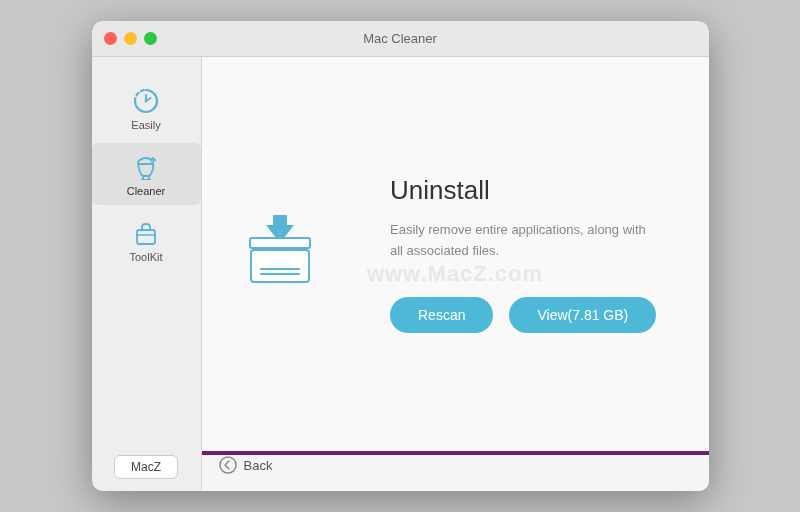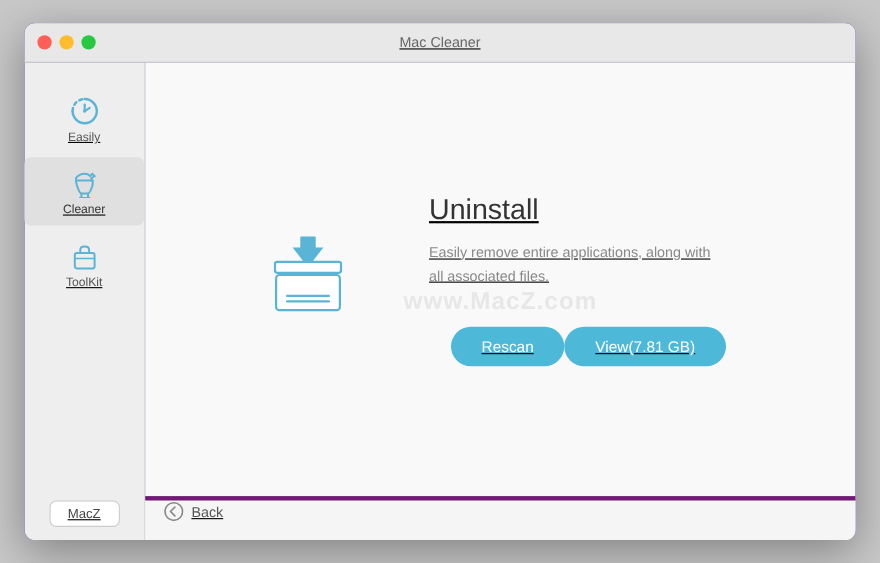--- a/index.html
+++ b/index.html
@@ -8,29 +8,28 @@
       width: 800px;
       height: 512px;
       background: #c8c8c8;
       display: flex;
       align-items: center;
       justify-content: center;
       font-family: -apple-system, BlinkMacSystemFont, "Helvetica Neue", Arial, sans-serif;
     }
 
     .window {
-      width: 756px;
+      width: 617px;
       height: 470px;
-      background: #4c1d95;
+      background: #737373;
       border-radius: 10px;
       box-shadow: 0 10px 40px rgba(0,0,0,0.35);
       overflow: hidden;
       display: flex;
       flex-direction: column;
-      text-decoration: underline;
     }
 
     
     .titlebar {
       height: 36px;
       background: #e8e8e8;
       border-bottom: 1px solid #d0d0d0;
       display: flex;
       align-items: center;
       justify-content: center;
@@ -234,21 +233,21 @@
 
     .section-desc {
       font-size: 13px;
       color: #888;
       line-height: 1.6;
       margin-bottom: 36px;
     }
 
     .buttons-row {
       display: flex;
-      justify-content: flex-end;
+      gap: 16px;
     }
 
     .btn-rescan, .btn-view {
       padding: 10px 28px;
       border-radius: 22px;
       border: none;
       font-size: 14px;
       cursor: pointer;
       font-weight: 400;
     }

